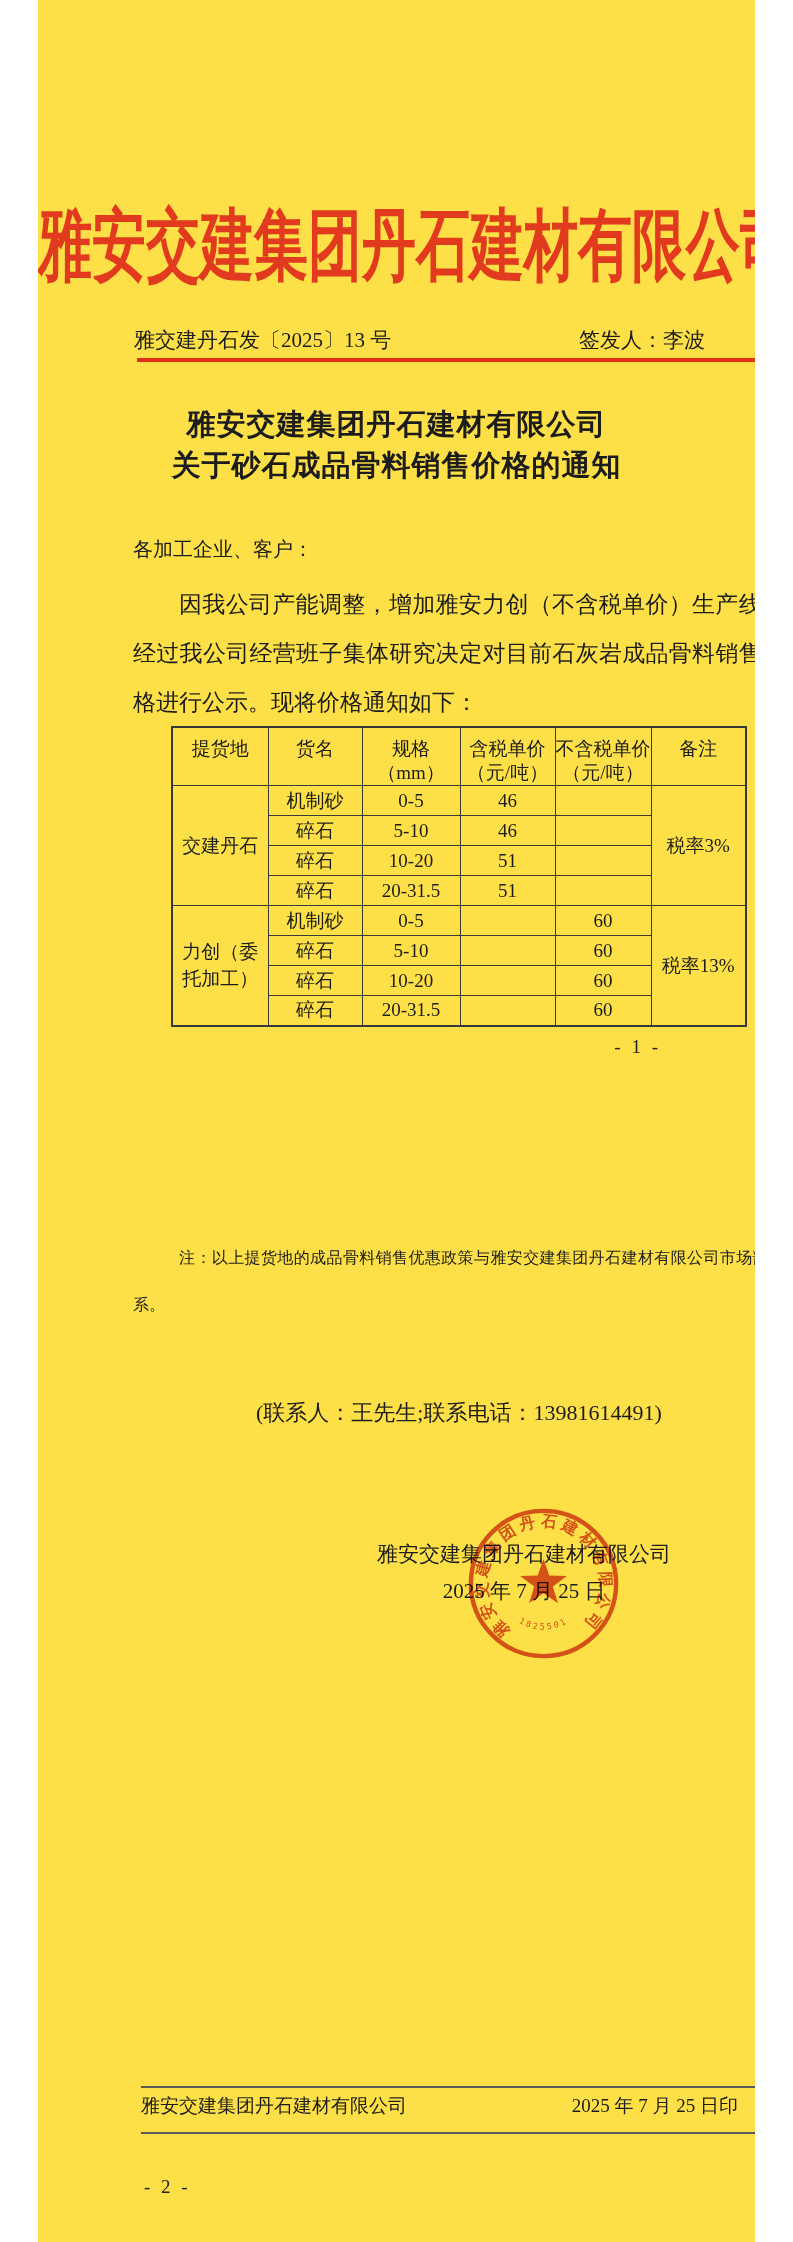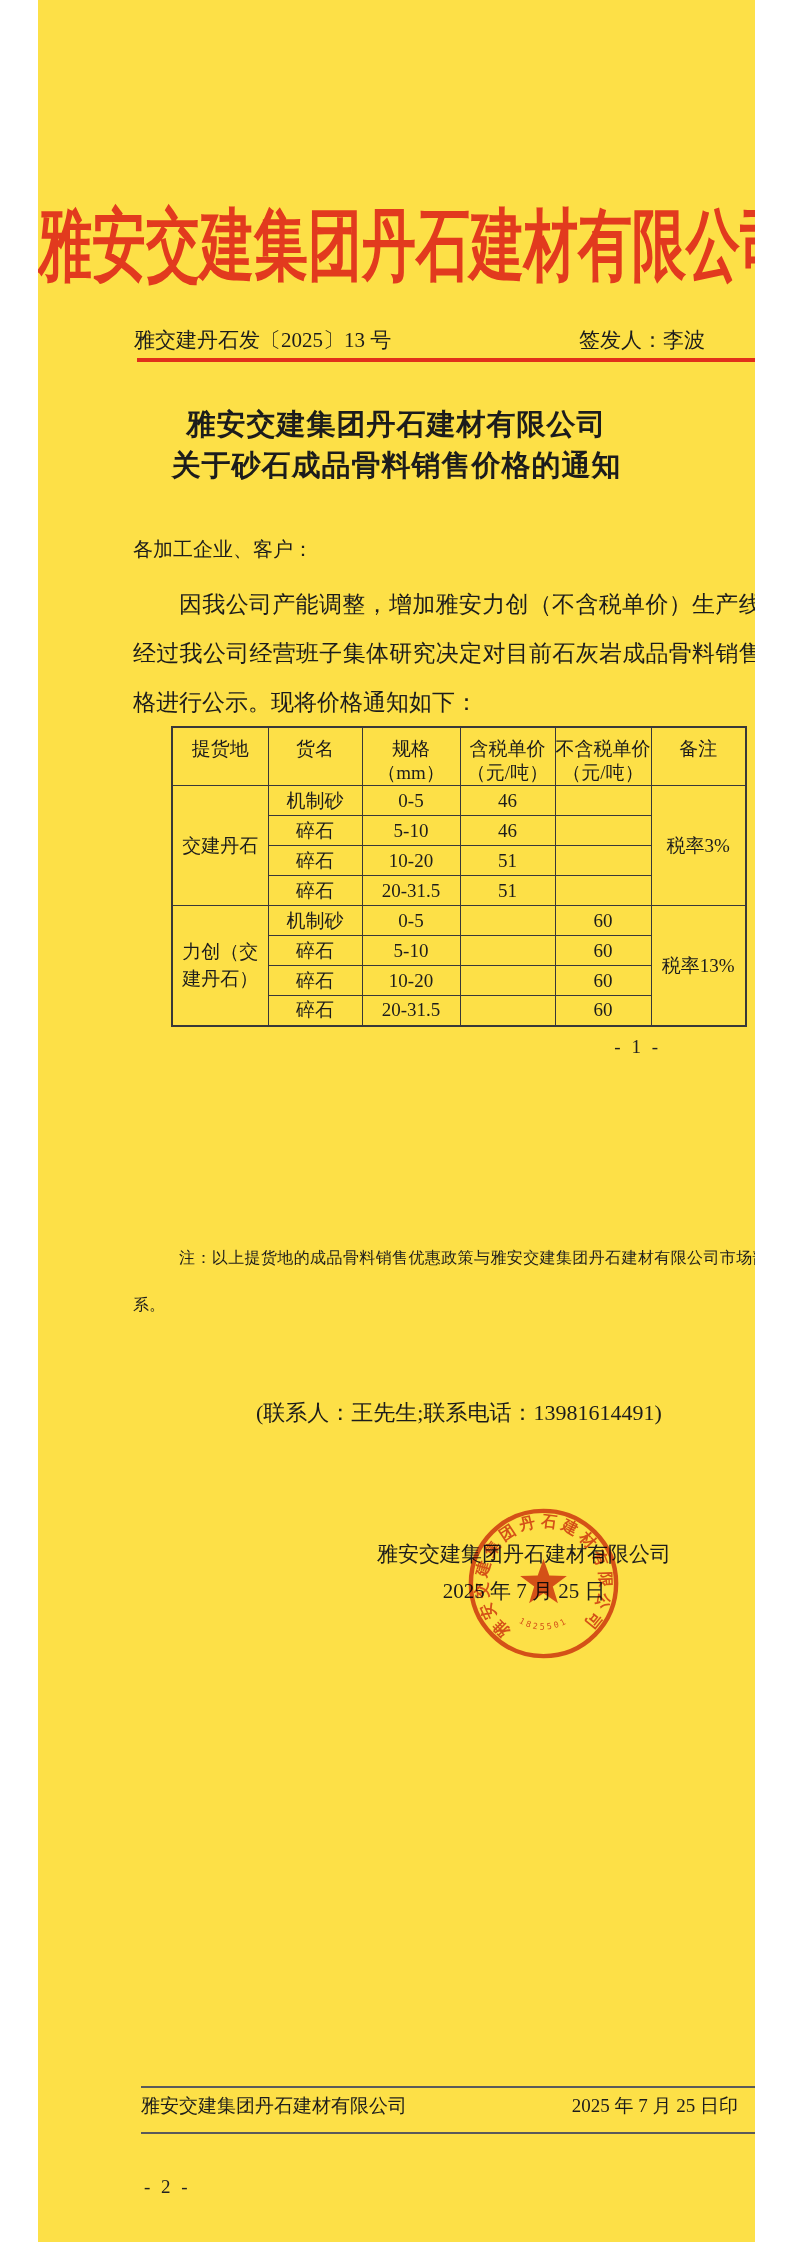--- a/index.html
+++ b/index.html
@@ -166,21 +166,21 @@
           <td>51</td>
           <td></td>
         </tr>
         <tr>
           <td>碎石</td>
           <td>20-31.5</td>
           <td>51</td>
           <td></td>
         </tr>
         <tr>
-          <td class="loc" rowspan="4">力创（交建丹石）</td>
+          <td class="loc" rowspan="4">力创（委托加工）</td>
           <td>机制砂</td>
           <td>0-5</td>
           <td></td>
           <td>60</td>
           <td class="remark" rowspan="4">税率13%</td>
         </tr>
         <tr>
           <td>碎石</td>
           <td>5-10</td>
           <td></td>

